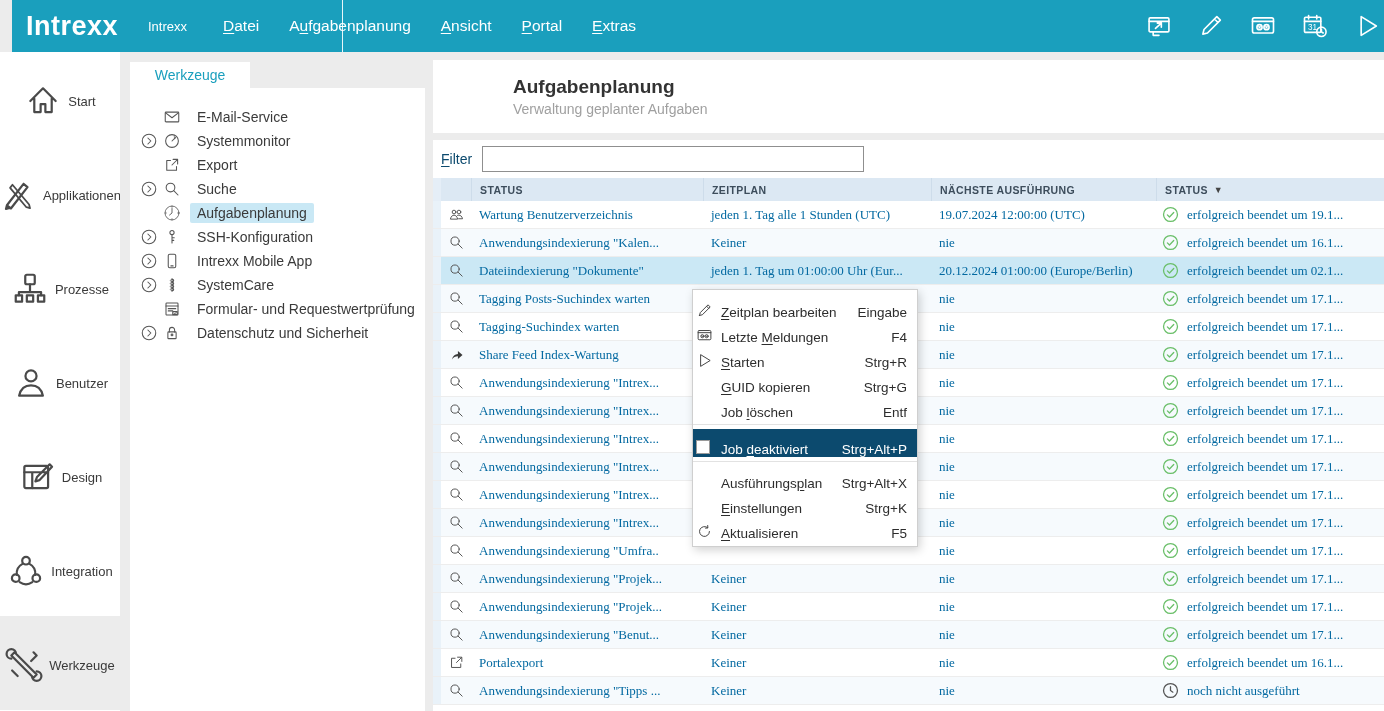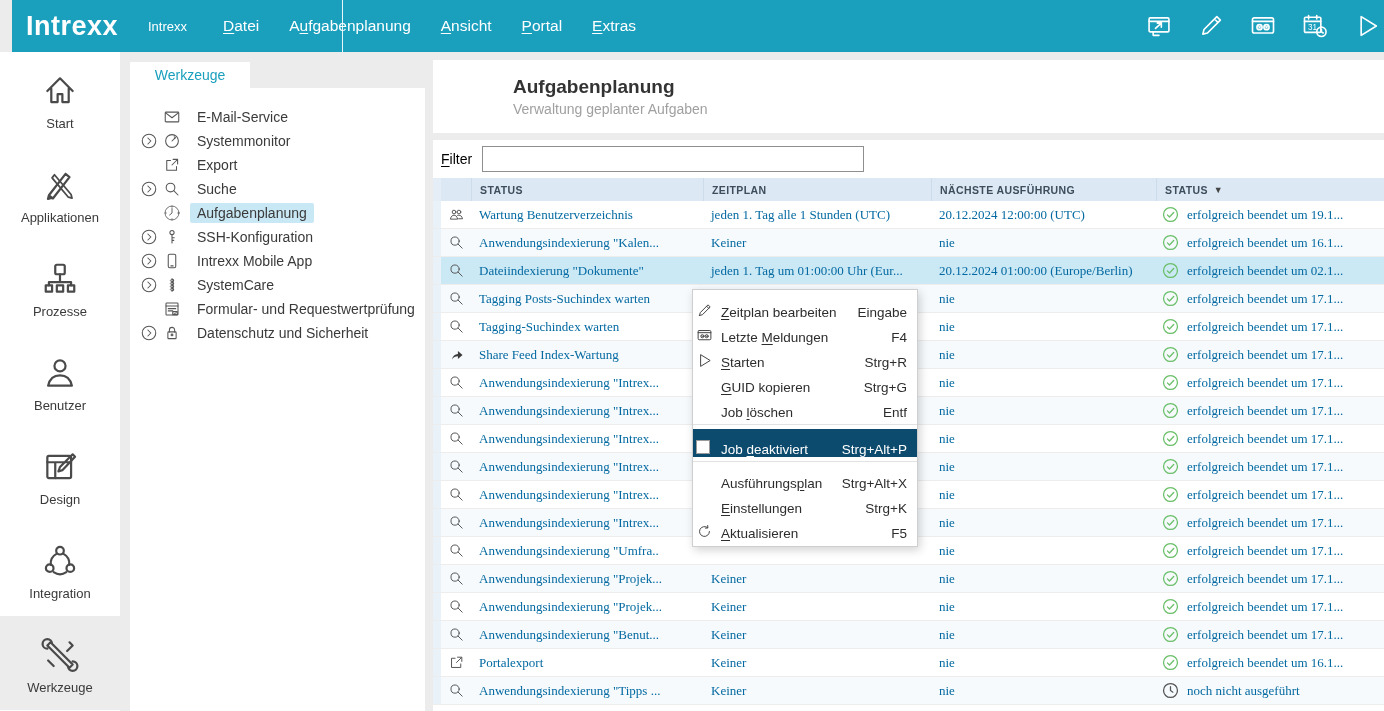--- a/index.html
+++ b/index.html
@@ -14,21 +14,21 @@
   .portal-name{color:#fff;font-size:13px;margin-left:12px;}
   .tb-sep{position:absolute;left:330px;top:0;width:1px;height:52px;background:rgba(255,255,255,.9);}
   .menubar{display:flex;gap:30px;margin-left:36px;}
   .menu-item{color:#fff;font-size:15.5px;cursor:default;}
   .tb-icons{position:absolute;right:8px;top:0;height:52px;display:flex;align-items:center;gap:22px;padding-right:6px;}
   .tb-icons .ticon{width:30px;height:30px;color:#fff;display:flex;align-items:center;justify-content:center;}
   .ticon svg{width:28px;height:28px;}
 
   
   .sidebar{position:absolute;left:0;top:52px;width:120px;height:659px;background:#fff;}
-  .side-item{height:90px;padding-top:4px;display:flex;flex-direction:column;align-items:center;justify-content:center;gap:6px;}
+  .side-item{height:90px;padding-top:4px;display:flex;flex-direction:row;align-items:center;justify-content:center;gap:6px;}
   .side-item .sicon{width:38px;height:38px;color:#4a4a4a;}
   .side-item .sicon svg{width:38px;height:38px;}
   .side-item .slbl{font-size:13px;color:#3a3a3a;}
   .side-item.selected{background:#ececec;}
 
   
   .treepanel{position:absolute;left:120px;top:52px;width:312px;height:659px;background:#ececec;}
   .tree-tab{position:absolute;left:10px;top:10px;width:120px;height:26px;background:#fff;
             color:#1a9fbd;font-size:14px;display:flex;align-items:center;justify-content:center;}
   .tree-card{position:absolute;left:10px;top:36px;width:295px;height:623px;background:#fff;padding-top:17px;box-sizing:border-box;}
@@ -42,21 +42,21 @@
 
   
   .main{position:absolute;left:432px;top:52px;width:952px;height:659px;background:#ececec;}
   .head-card{position:absolute;left:1px;top:8px;width:951px;height:73px;background:#fff;display:flex;align-items:center;}
   .head-clock{width:42px;height:42px;margin-left:22px;color:#222;}
   .head-txt{margin-left:16px;}
   .h-title{font-size:19px;font-weight:600;color:#333;}
   .h-sub{font-size:14px;color:#a0a0a0;margin-top:3px;}
   .body-card{position:absolute;left:1px;top:88px;width:951px;height:571px;background:#fff;}
   .filter-row{height:38px;display:flex;align-items:center;}
-  .filter-lbl{font-size:14px;margin-left:8px;color:#000000;}
+  .filter-lbl{font-size:14px;margin-left:8px;color:#0c4a6e;}
   .filter-input{margin-left:10px;width:368px;height:24px;border:1px solid #8f8f8f;background:#fff;font-size:13px;padding:0 6px;outline:none;}
 
   
   .grid-cols{display:grid;grid-template-columns:8px 30px 232px 228px 225px 1fr;}
   .thead{height:23px;background:#dce8f3;align-items:center;font-size:10.5px;letter-spacing:.4px;
          color:#3d4d5c;font-weight:bold;}
   .thead .hcell{padding-left:8px;display:flex;align-items:center;gap:6px;height:100%;border-left:1px solid #cddcea;box-sizing:border-box;}
   .thead .hstrip{background:#e5eef7;border:none;}
   .thead .hicon{border:none;}
   .sortarrow{font-size:9px;color:#444;}
@@ -365,21 +365,21 @@
           <span class="strip"></span>
           <span class="ricon">
             <svg viewBox="0 0 24 24" fill="none" stroke="currentColor" stroke-width="1.4" stroke-linecap="round" stroke-linejoin="round">
               <circle cx="8.5" cy="8.5" r="2.6"></circle>
               <circle cx="15.5" cy="8.5" r="2.6"></circle>
               <path d="M3.5 18c.8-3.5 2.8-5 5-5s4.2 1.5 5 5zM13.5 13.2c.6-.2 1.3-.2 2-.2 2.2 0 4.2 1.5 5 5h-5.5"></path>
             </svg>
           </span>
           <span class="cell c-aufgabe">Wartung Benutzerverzeichnis</span>
           <span class="cell c-zeitplan">jeden 1. Tag alle 1 Stunden (UTC)</span>
-          <span class="cell c-naechste">20.12.2024 12:00:00 (UTC)</span>
+          <span class="cell c-naechste">19.07.2024 12:00:00 (UTC)</span>
           <span class="statuscell">
             <span class="sticon">
               <svg viewBox="0 0 20 20" fill="none" stroke="#6abf69" stroke-width="1.5" stroke-linecap="round" stroke-linejoin="round">
                 <circle cx="10" cy="10" r="8.2"></circle>
                 <path d="M6.3 10.4l2.5 2.6 5-5.4"></path>
               </svg>
             </span>
             <span class="sttext">erfolgreich beendet um 19.1...</span>
           </span>
         </div>

